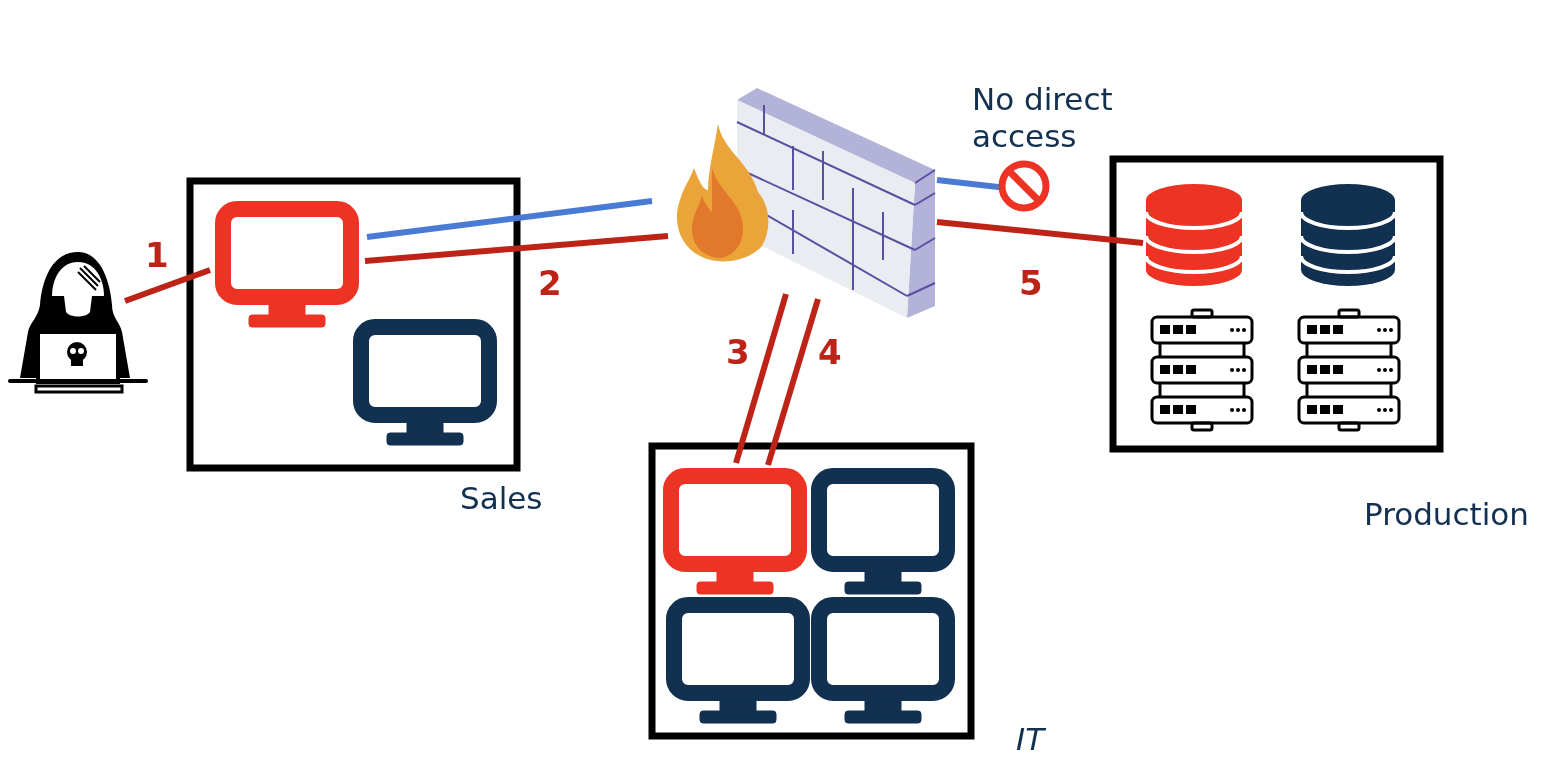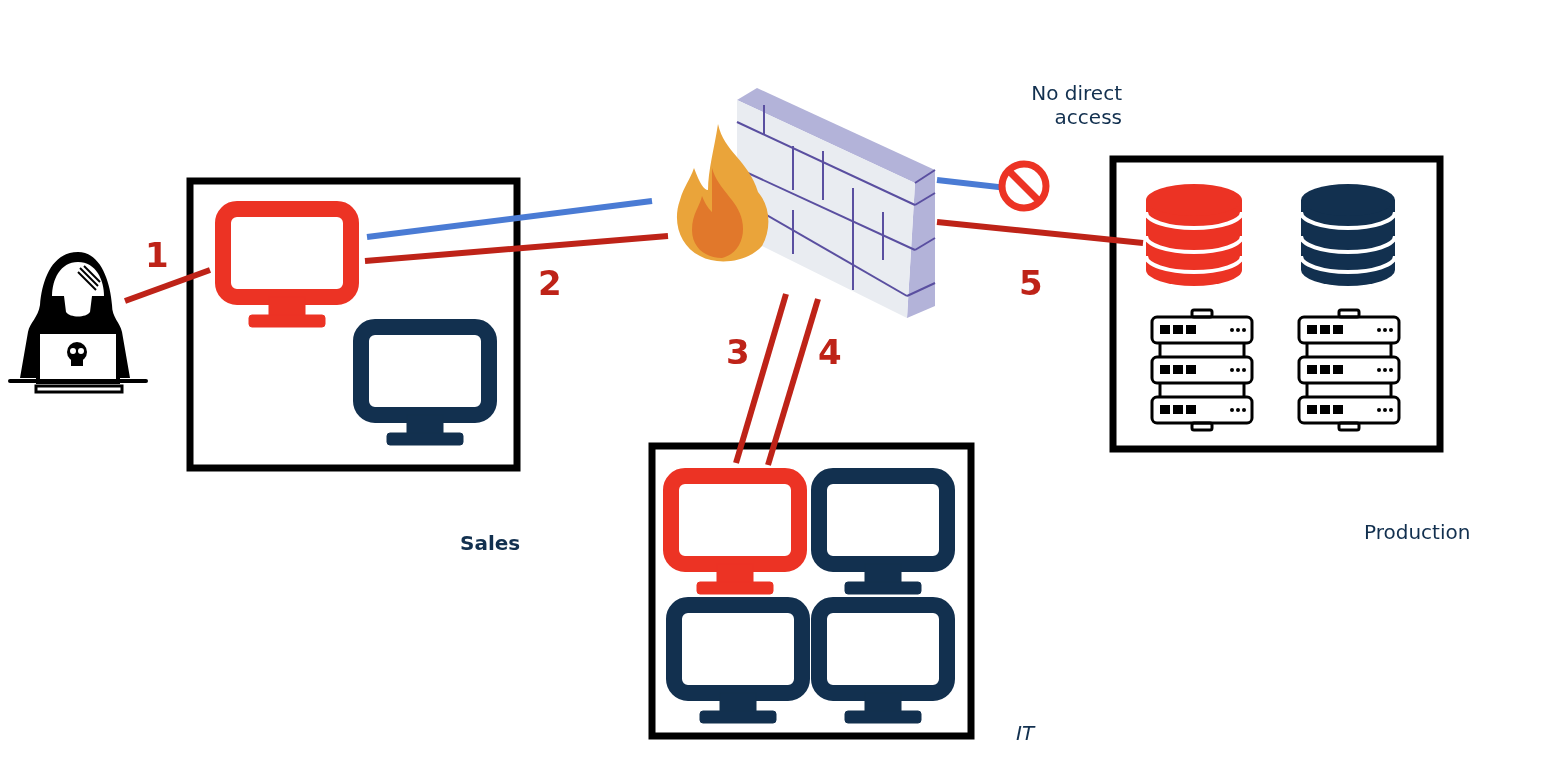--- a/index.html
+++ b/index.html
@@ -1,18 +1,18 @@
 <!DOCTYPE html>
 <html><head>
 <meta charset="utf-8">
 <style>
   html, body { margin:0; padding:0; background:#ffffff; }
   body { width:1542px; height:782px; position:relative; overflow:hidden; font-family:"Liberation Sans", sans-serif; }
   svg.canvas { position:absolute; left:0; top:0; width:1542px; height:782px; }
-  .label { position:absolute; color:#12304f; font-family:"DejaVu Sans", sans-serif; font-size:20px; line-height:1.2; white-space:nowrap;text-align:right; }
+  .label { position:absolute; color:#12304f; font-family:"DejaVu Sans", sans-serif; font-size:31px; line-height:1.2; white-space:nowrap; }
   .step { position:absolute; color:#be2318; font-family:"DejaVu Sans", sans-serif; font-weight:bold; font-size:34px; line-height:1; }
 </style>
 </head>
 <body>
 
 <svg class="canvas" viewBox="0 0 1542 782">
   <defs>
     <g id="monitor">
       <rect x="4" y="4" width="128" height="88" rx="14" fill="none" stroke-width="16" class="mstroke"></rect>
       <rect x="50" y="92" width="36" height="22"></rect>
@@ -150,16 +150,16 @@
     <use href="#rack1"></use>
   </g>
 </svg>
 
 <div class="step" style="left:145px;top:238px;">1</div>
 <div class="step" style="left:538px;top:266px;">2</div>
 <div class="step" style="left:726px;top:335px;">3</div>
 <div class="step" style="left:818px;top:335px;">4</div>
 <div class="step" style="left:1019px;top:266px;">5</div>
 
-<div class="label" style="left:460px;top:531px;font-weight:bold;">Sales</div>
+<div class="label" style="left:460px;top:480px;">Sales</div>
 <div class="label" style="left:1016px;top:721px;font-style:italic;">IT</div>
-<div class="label" style="left:1364px;top:520px;">Production</div>
+<div class="label" style="left:1364px;top:496px;">Production</div>
 <div class="label" style="left:972px;top:81px;width:150px;white-space:normal;">No direct access</div>
 
 </body></html>

